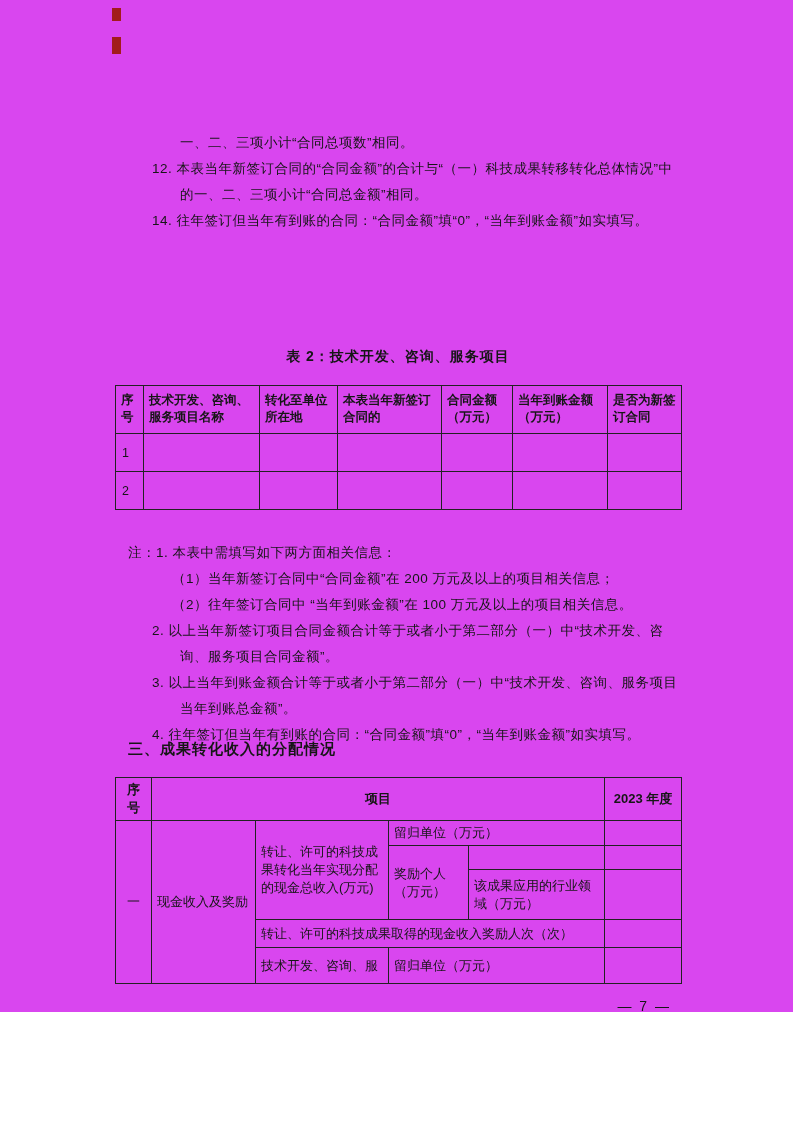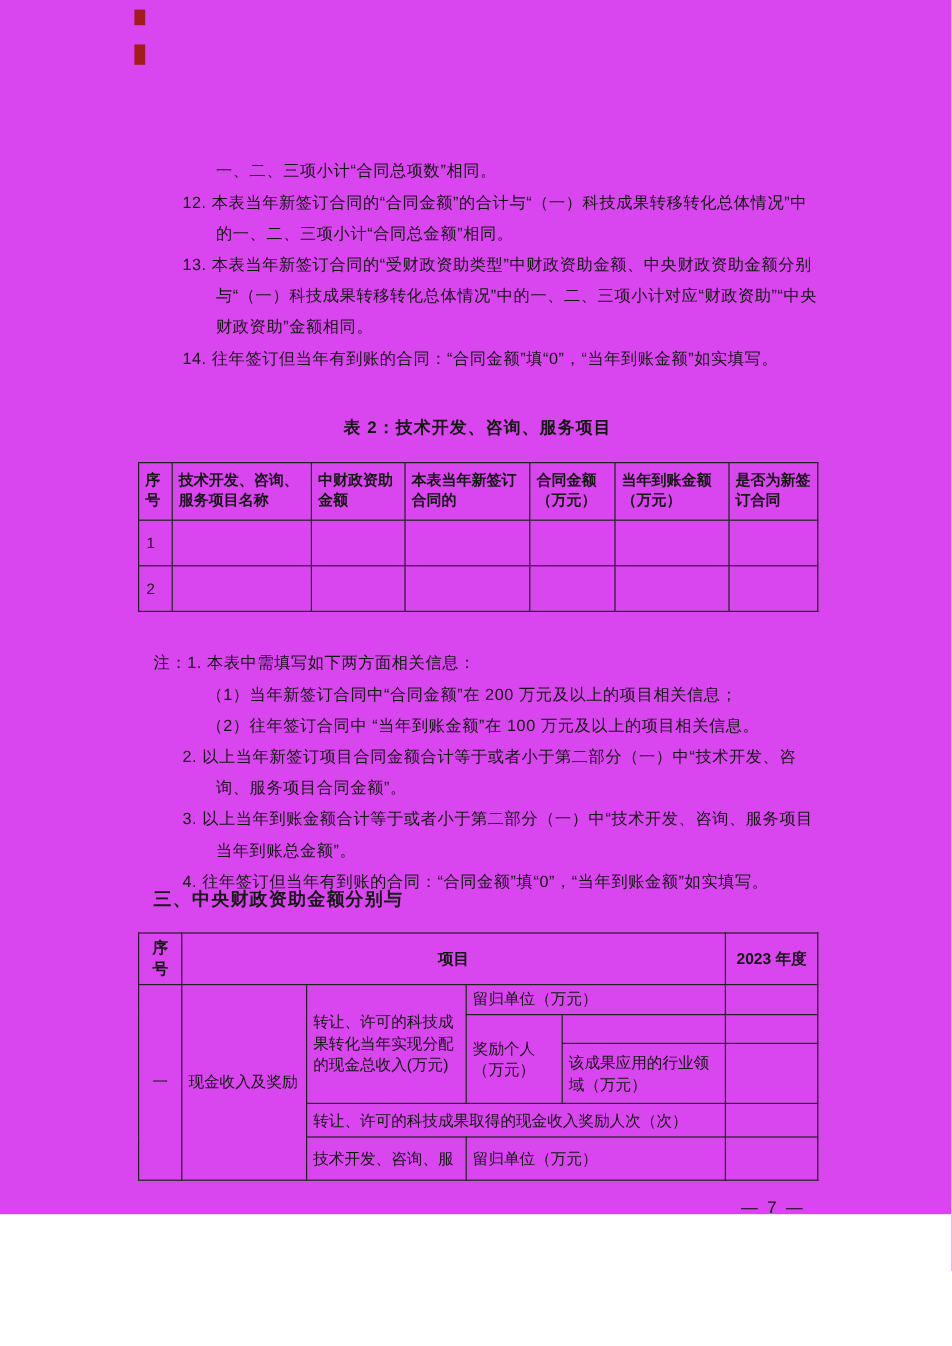--- a/index.html
+++ b/index.html
@@ -61,41 +61,40 @@
 <body>
 
 <div class="page">
 
   <div class="red-mark m1"></div>
   <div class="red-mark m2"></div>
 
   <div class="block intro">
     <p class="cont">一、二、三项小计“合同总项数”相同。</p>
     <p class="hang">12. 本表当年新签订合同的“合同金额”的合计与“（一）科技成果转移转化总体情况”中的一、二、三项小计“合同总金额”相同。</p>
-    <p class="hang">13. 本表当年新签订合同的“受财政资助类型”中财政资助金额、中央财政资助金额分别与“（一）科技成果转移转化总体情况”中的一、二、三项小计对应“财政资助”“中央财政资助”金额相同。</p>
     <p class="hang">14. 往年签订但当年有到账的合同：“合同金额”填“0”，“当年到账金额”如实填写。</p>
   </div>
 
   <div class="block t2-title">表 2：技术开发、咨询、服务项目</div>
 
   <table class="t2">
     <colgroup>
       <col style="width:28px">
         <col style="width:116px">
         <col style="width:78px">
       <col style="width:104px">
         <col style="width:71px">
         <col style="width:95px">
         <col style="width:74px">
     </colgroup>
     <thead>
       <tr>
         <th>序号</th>
         <th>技术开发、咨询、服务项目名称</th>
-        <th>中财政资助金额</th>
+        <th>转化至单位所在地</th>
         <th>本表当年新签订合同的</th>
         <th>合同金额（万元）</th>
         <th>当年到账金额（万元）</th>
         <th>是否为新签订合同</th>
       </tr>
     </thead>
     <tbody>
       <tr>
         <td>1</td>
         <td></td>
@@ -119,21 +118,21 @@
 
   <div class="block notes">
     <p class="n1">注：1. 本表中需填写如下两方面相关信息：</p>
     <p class="nsub">（1）当年新签订合同中“合同金额”在 200 万元及以上的项目相关信息；</p>
     <p class="nsub">（2）往年签订合同中 “当年到账金额”在 100 万元及以上的项目相关信息。</p>
     <p class="nhang">2. 以上当年新签订项目合同金额合计等于或者小于第二部分（一）中“技术开发、咨询、服务项目合同金额”。</p>
     <p class="nhang">3. 以上当年到账金额合计等于或者小于第二部分（一）中“技术开发、咨询、服务项目当年到账总金额”。</p>
     <p class="nhang">4. 往年签订但当年有到账的合同：“合同金额”填“0”，“当年到账金额”如实填写。</p>
   </div>
 
-  <div class="block sec3">三、中央财政资助金额分别与</div>
+  <div class="block sec3">三、成果转化收入的分配情况</div>
 
   <table class="t3">
     <colgroup>
       <col style="width:36px">
         <col style="width:104px">
         <col style="width:133px">
       <col style="width:80px">
         <col style="width:136px">
         <col style="width:77px">
     </colgroup>

